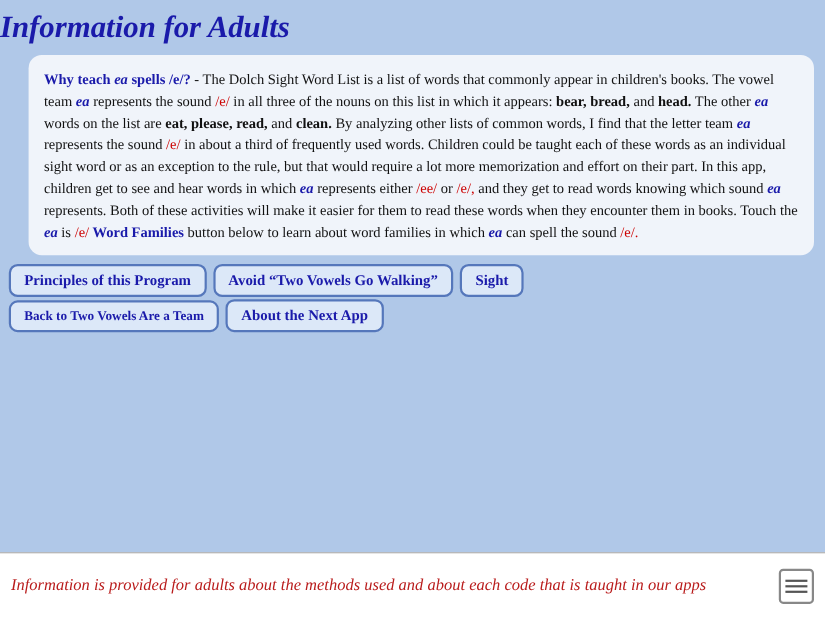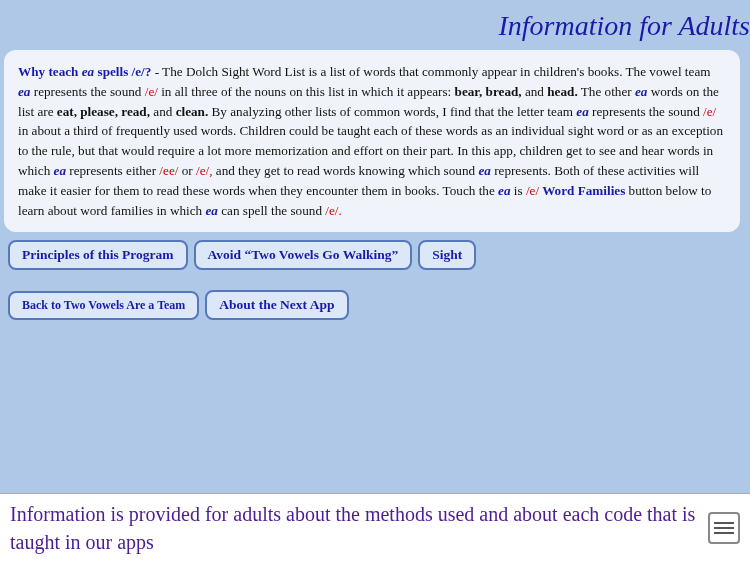--- a/index.html
+++ b/index.html
@@ -6,46 +6,46 @@
     body {
       width: 750px;
       height: 562px;
       background: #b0c8e8;
       font-family: Georgia, 'Times New Roman', serif;
       overflow: hidden;
       position: relative;
     }
 
     .page-title {
-      text-align: right;
+      text-align: left;
       color: #1a1aaa;
       font-size: 28px;
-      font-weight: normal;
+      font-weight: bold;
       padding: 10px 0 8px 0;
       font-style: italic;
     }
 
     .main-card {
       background: #f0f4fa;
       border-radius: 12px;
-      margin: 0 10px 8px 4px;
+      margin: 0 10px 8px 26px;
       padding: 12px 14px 12px 14px;
       font-size: 13.2px;
       line-height: 1.5;
       color: #111;
     }
 
     .main-card .bold-blue { color: #1a1aaa; font-weight: bold; }
     .main-card .bold-dark { font-weight: bold; }
 
     .buttons-section {
       padding: 0 8px;
       display: flex;
       flex-direction: column;
-      gap: 20px;
+      gap: 2px;
     }
 
     .btn-row {
       display: flex;
       flex-direction: row;
       gap: 6px;
       align-items: center;
       flex-wrap: wrap;
     }
 
@@ -70,22 +70,23 @@
       background: white;
       border-top: 1px solid #aaa;
       display: flex;
       align-items: center;
       padding: 6px 10px;
       min-height: 60px;
     }
 
     .bottom-bar .bottom-text {
       flex: 1;
-      font-size: 20px;
-      color: #4c1d95;
+      font-size: 15px;
+      color: #b91c1c;
+      font-style: italic;
       line-height: 1.4;
       font-family: Georgia, serif;
     }
 
     .bottom-bar .list-icon {
       width: 32px;
       height: 32px;
       border: 2px solid #888;
       border-radius: 4px;
       display: flex;

